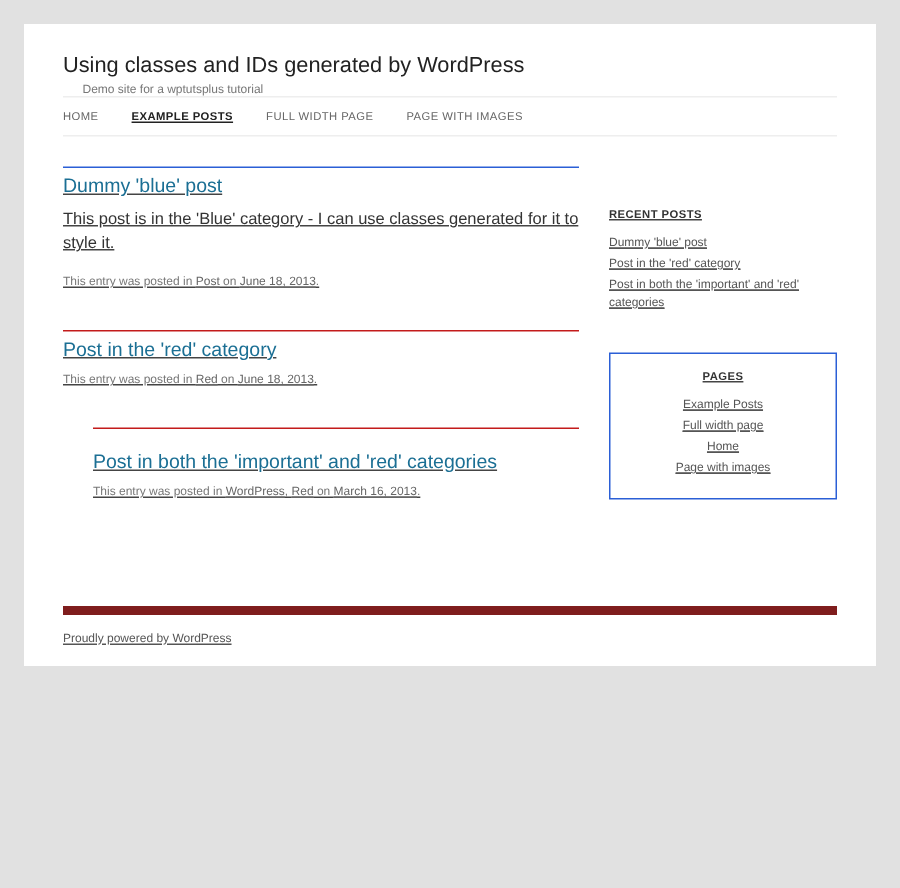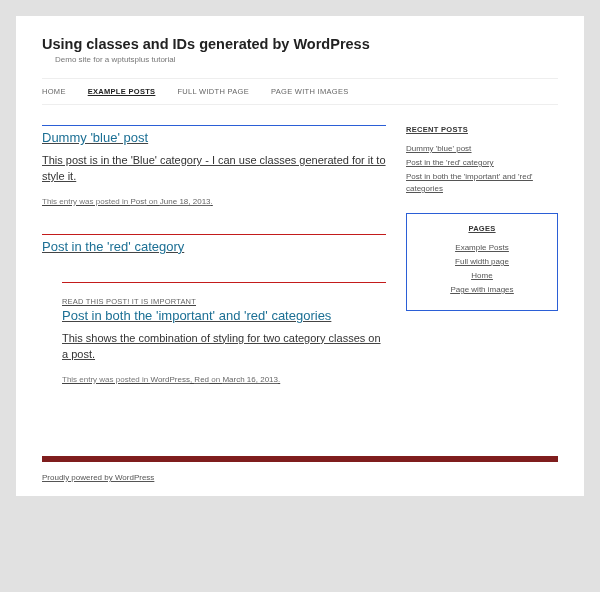--- a/index.html
+++ b/index.html
@@ -11,28 +11,27 @@
     padding: 16px;
   }
   .page {
     background: #fff;
     width: 568px;
     margin: 0 auto;
     padding: 20px 26px 14px 26px;
   }
   .site-title {
     font-size: 14.5px;
-    font-weight: 700;
+    font-weight: 400;
     color: #222;
     margin-bottom: 3px;
   }
   .site-desc {
     font-size: 8px;
     color: #777;
-    margin-bottom: 14px;
     padding-left: 13px;
   }
   .nav {
     border-top: 1px solid #eee;
     border-bottom: 1px solid #eee;
     padding: 8px 0;
     display: flex;
     gap: 22px;
     margin-bottom: 20px;
   }
@@ -77,21 +76,21 @@
     font-size: 11px;
     color: #333;
     line-height: 1.45;
     margin-bottom: 12px;
   }
   .meta {
     font-size: 8px;
     color: #777;
   }
   .meta a { color: #666; text-decoration: underline; }
-  .widget { margin-bottom: 18px; }
+  .widget { margin-bottom: 18px; margin-top: 27px; }
   .widget-title {
     font-size: 7.5px;
     font-weight: 700;
     color: #333;
     letter-spacing: 0.3px;
     margin-bottom: 9px;
   }
   .widget ul { list-style: none; }
   .widget li {
     font-size: 8px;
@@ -134,26 +133,25 @@
     <main class="main" id="main">
         <article>
           <div class="rule blue"></div>
           <h2 class="post-title"><a href="#">Dummy 'blue' post</a></h2>
           <p class="excerpt">This post is in the 'Blue' category - I can use classes generated for it to style it.</p>
           <p class="meta">This entry was posted in <a href="#">Post</a> on <a href="#">June 18, 2013</a>.</p>
         </article>
         <article>
           <div class="rule red"></div>
           <h2 class="post-title"><a href="#">Post in the 'red' category</a></h2>
+          <p class="meta">This entry was posted in <a href="#">Red</a> on <a href="#">June 18, 2013</a>.</p>
         </article>
         <article class="important">
           <div class="rule-spacer red"></div>
-          <div class="imp-label">READ THIS POST! IT IS IMPORTANT</div>
           <h2 class="post-title"><a href="#">Post in both the 'important' and 'red' categories</a></h2>
-          <p class="excerpt">This shows the combination of styling for two category classes on a post.</p>
           <p class="meta">This entry was posted in <a href="#">WordPress</a>, <a href="#">Red</a> on <a href="#">March 16, 2013</a>.</p>
         </article>
       </main>
     <aside class="sidebar">
       <div class="widget">
         <h3 class="widget-title">RECENT POSTS</h3>
         <ul id="recent-list">
             <li><a href="#">Dummy 'blue' post</a></li>
             <li><a href="#">Post in the 'red' category</a></li>
             <li><a href="#">Post in both the 'important' and 'red' categories</a></li>

